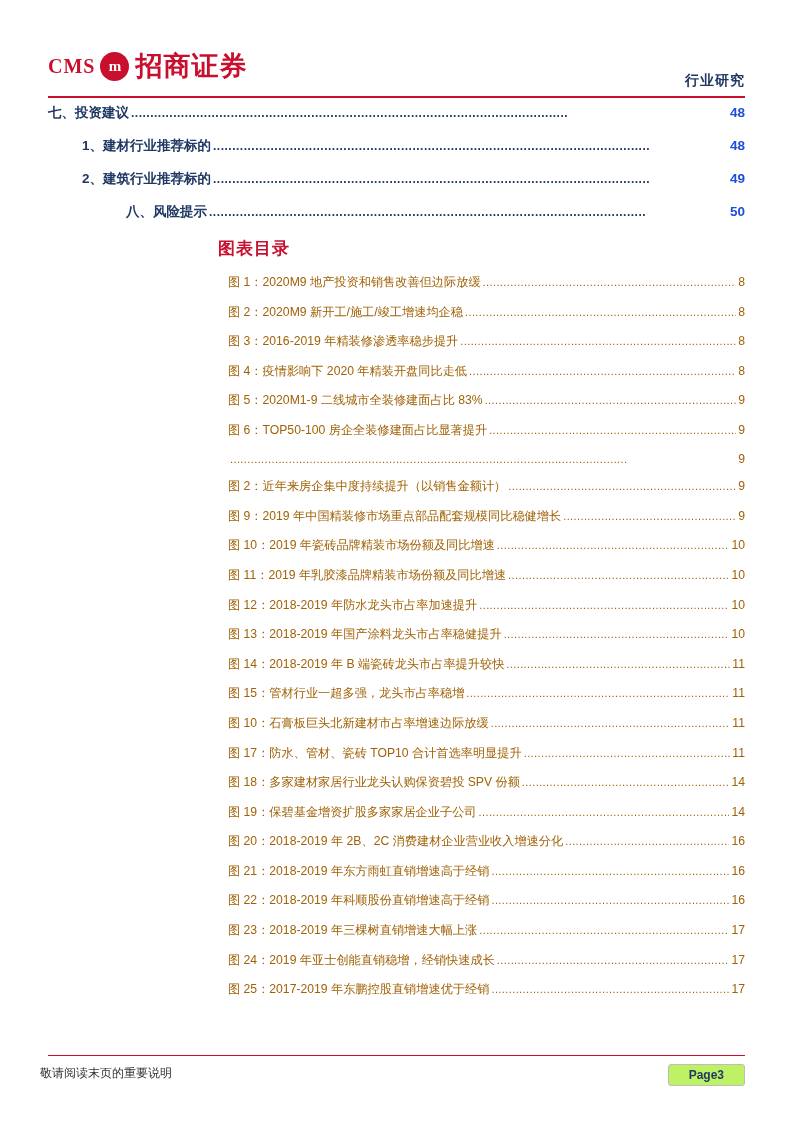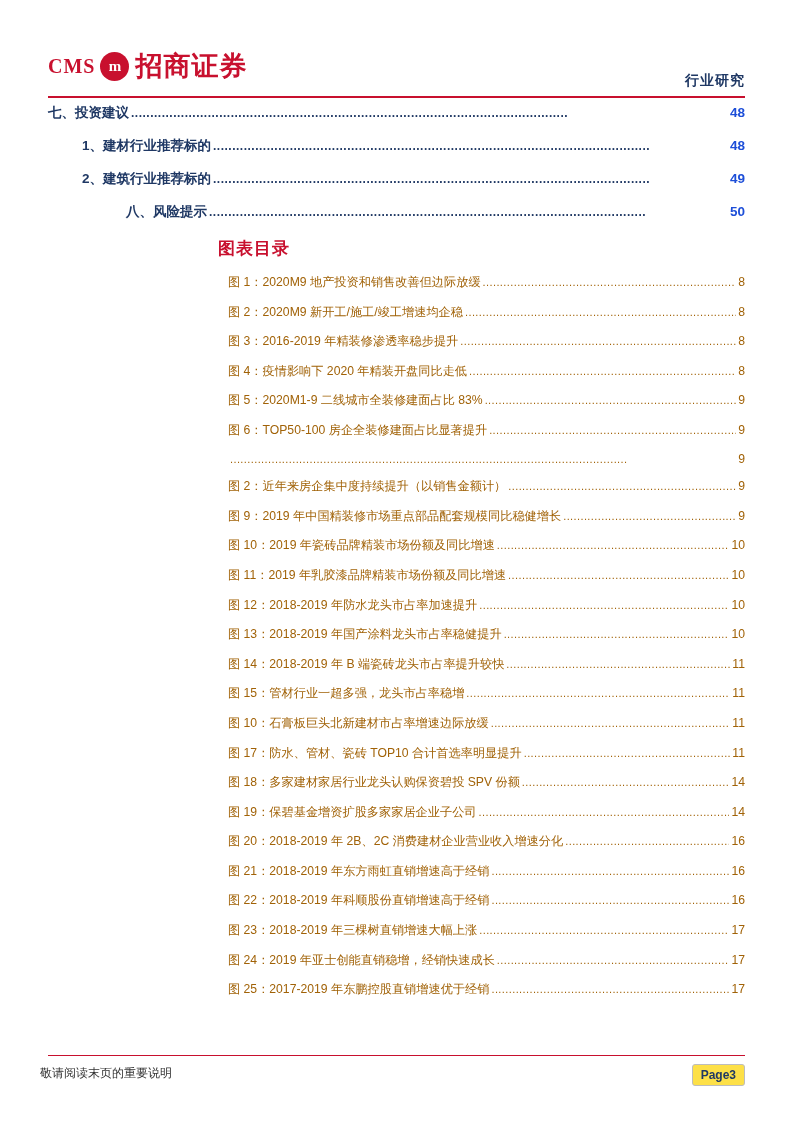--- a/index.html
+++ b/index.html
@@ -172,24 +172,24 @@
     left: 32px;
     bottom: 40px;
     font-size: 12px;
     color: #333333;
     margin-left: 8px;
   }
   .page-badge {
     position: absolute;
     right: 48px;
     bottom: 36px;
-    background: #fde047;
+    background: #bef264;
     border: 1px solid #bdbdbd;
     border-radius: 3px;
-    padding: 3px 8px;
+    padding: 3px 20px;
     font-size: 12px;
     color: #1f3864;
     font-weight: bold;
     margin-left: 40px;
   }
 </style>
 </head>
 <body>
 
 <div class="page">

